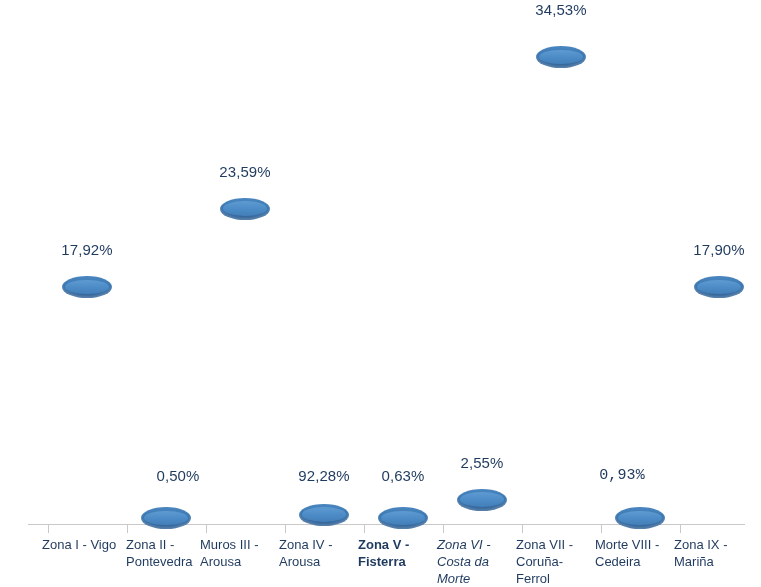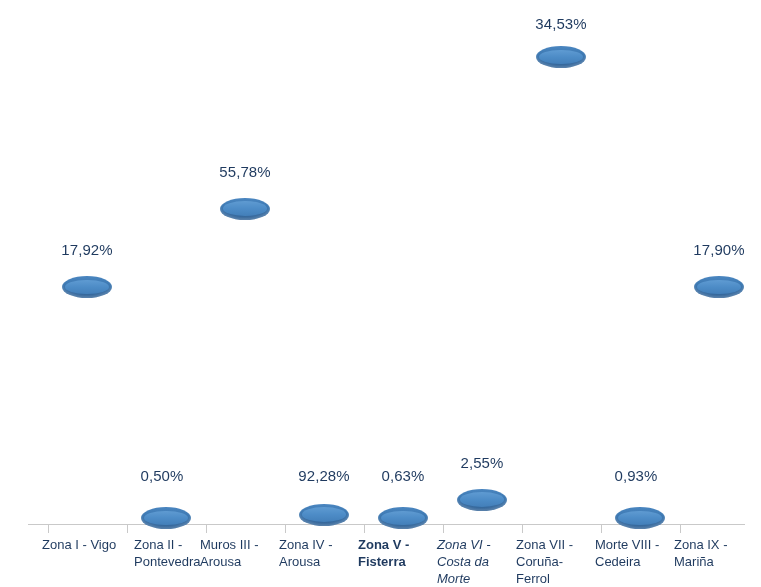--- a/index.html
+++ b/index.html
@@ -212,32 +212,32 @@
         <div class="cylinder" style="left: 694px; width: 50px; bottom: 63px; height: 247.736px;">
           <div class="cyl-bottom"></div>
           <div class="cyl-body" style="height: 236.736px;"></div>
           <div class="cyl-top" style="bottom: 225.736px;">
             <div class="cyl-top-inner"></div>
           </div>
         </div>
       </div>
     <div id="data-labels">
         <div class="data-label" style="left: 27px; width: 120px; top: 240.987px; text-align: center;">17,92%</div>
-        <div class="data-label" style="left: 102px; width: 120px; top: 467px;">0,50%</div>
-        <div class="data-label" style="left: 185px; width: 120px; top: 162.514px;">55,78%</div>
+        <div class="data-label" style="left: 118px; width: 120px; top: 467px;">0,50%</div>
+        <div class="data-label" style="left: 185px; width: 120px; top: 162.514px;">23,59%</div>
         <div class="data-label" style="left: 264px; width: 120px; top: 467px;">92,28%</div>
         <div class="data-label" style="left: 343px; width: 120px; top: 467px;">0,63%</div>
         <div class="data-label" style="left: 422px; width: 120px; top: 453.708px;">2,55%</div>
-        <div class="data-label" style="left: 501px; width: 120px; top: 15px;">34,53%</div>
-        <div class="data-label" style="left: 576px; width: 120px; top: 467px;">0,93%</div>
+        <div class="data-label" style="left: 501px; width: 120px; top: 1px;">34,53%</div>
+        <div class="data-label" style="left: 562px; width: 120px; top: 467px; font-family: Liberation Mono, monospace;">0,93%</div>
         <div class="data-label" style="left: 659px; width: 120px; top: 241.264px;">17,90%</div>
       </div>
     <div id="cat-labels">
         <div class="cat-label" style="left: 42px; width: 90px;">Zona I - Vigo</div>
-        <div class="cat-label" style="left: 134px; width: 90px;">Zona II -
+        <div class="cat-label" style="left: 126px; width: 90px;">Zona II -
 Pontevedra</div>
         <div class="cat-label" style="left: 200px; width: 90px;">Muros III -
 Arousa</div>
         <div class="cat-label" style="left: 279px; width: 90px;">Zona IV -
 Arousa</div>
         <div class="cat-label" style="left: 358px; width: 90px; font-weight: bold;">Zona V -
 Fisterra</div>
         <div class="cat-label" style="left: 437px; width: 90px; font-style: italic;">Zona VI -
 Costa da
 Morte</div>

